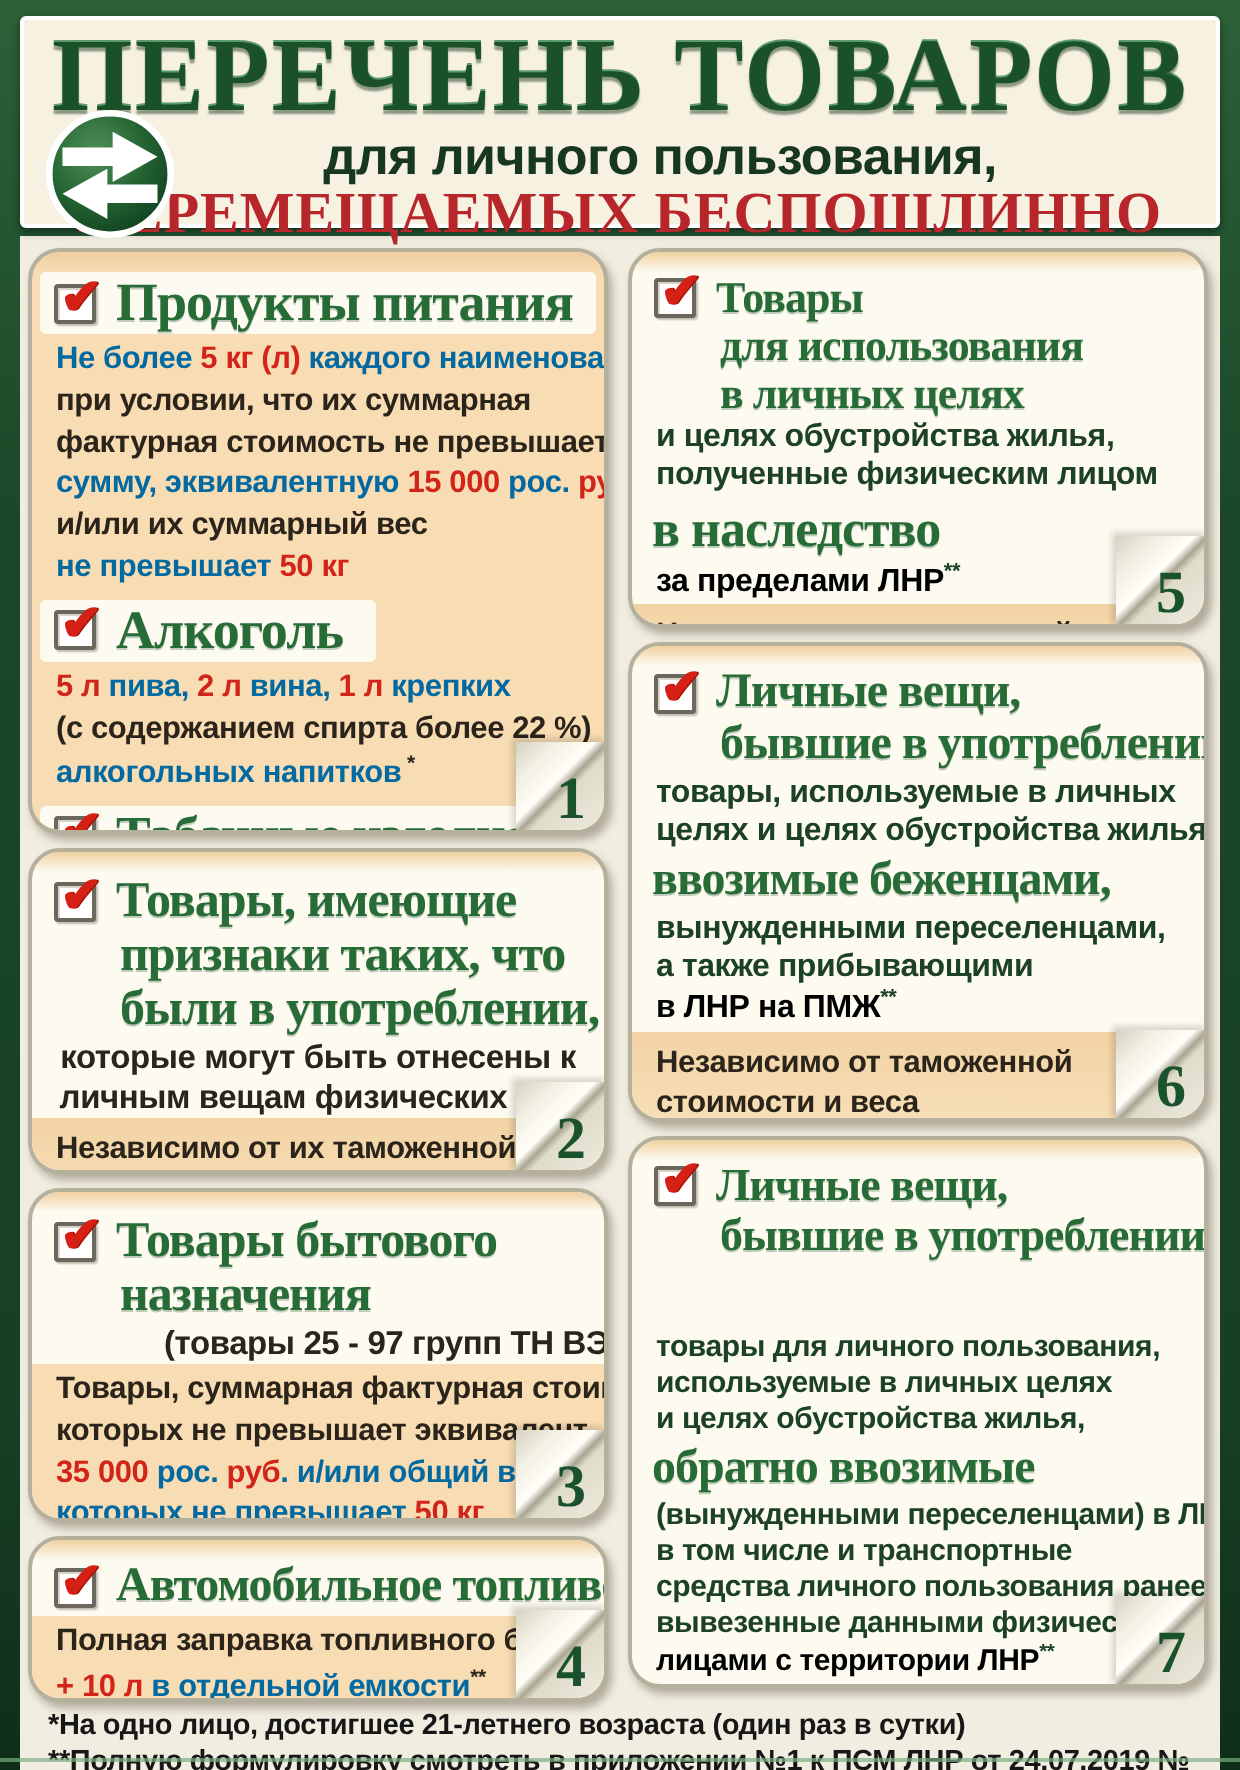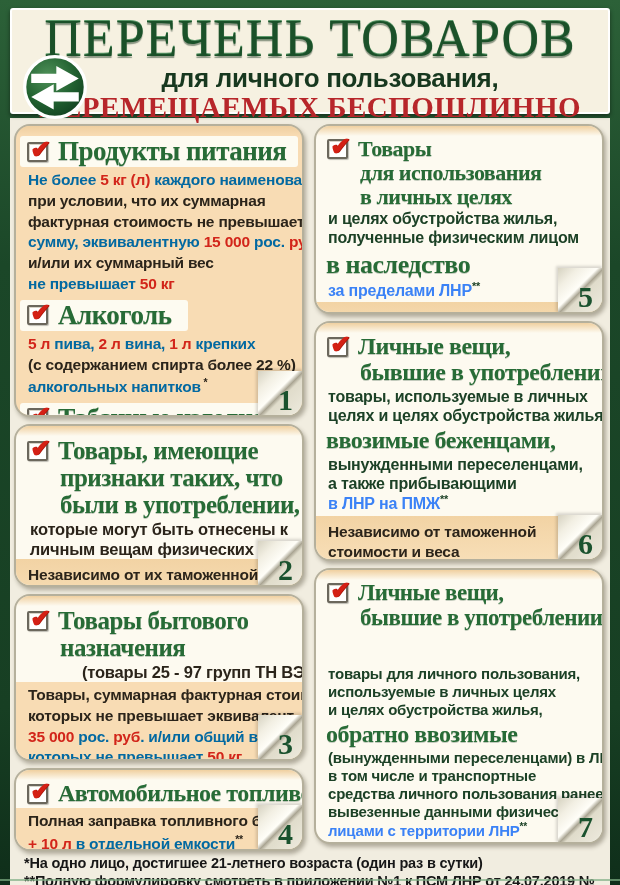--- a/index.html
+++ b/index.html
@@ -5,21 +5,21 @@
   html,body{margin:0;padding:0;background:#0f2c19;}
   .poster{position:relative;width:620px;height:885px;overflow:hidden;
     background:linear-gradient(180deg,#2c6138 0%,#1b4728 30%,#173f23 80%,#0f2e1a 100%);
     box-sizing:border-box;padding:8px 10px 10px;display:flex;flex-direction:column;
     font-family:"Liberation Sans","DejaVu Sans",sans-serif;}
   .poster::after{content:"";position:absolute;left:0;right:0;bottom:4px;height:2px;background:#7fae85;opacity:.7;}
 
   
   .hdr{position:relative;background:#f6f1e1;border:2px solid #fff;border-radius:3px;
     box-shadow:0 2px 4px rgba(0,0,0,.45);text-align:center;height:100px;flex:none;padding-top:2px;}
-  .h-title{font-family:"Liberation Serif","DejaVu Serif",serif;font-weight:400;font-size:52px;line-height:1.02;
+  .h-title{font-family:"Liberation Serif","DejaVu Serif",serif;font-weight:700;font-size:52px;line-height:1.02;
     color:#1b5129;letter-spacing:1px;text-shadow:0 2px 1px rgba(8,40,18,.45),0 -1px 0 #5d9a6b;}
   .h-sub{font-weight:700;font-size:26px;line-height:1.0;color:#17381f;letter-spacing:-.3px;margin-left:40px;}
   .h-red{font-family:"Liberation Serif","DejaVu Serif",serif;font-weight:700;font-size:29px;line-height:1.12;
     color:#b7262a;letter-spacing:.5px;}
   .logo{position:absolute;left:10px;top:44px;width:66px;height:66px;z-index:5;}
 
   
   .content{flex:1;margin-top:4px;background:#f1ede0;display:flex;gap:10px;padding:6px 4px 0;box-sizing:border-box;}
   .col{width:290px;display:flex;flex-direction:column;gap:7px;}
 
@@ -42,21 +42,21 @@
   .gs{font-weight:700;font-size:16px;line-height:1.2;color:#1c4126;padding:0 12px 2px;}
   .note{background:linear-gradient(180deg,#f2d3a4,#f9e2bd);margin-top:auto;flex:none;
     font-weight:700;font-size:15.5px;line-height:1.3;color:#2b241a;padding:6px 12px 12px;}
   .tanbg{background:#f8dcb4;}
   .grow{flex:1;}
   .ctr{text-align:center;}
   .indent{padding-left:44px;margin-left:22px;}
   .ln.ind{padding-left:34px;}
   .ln.first{display:flex;align-items:center;}
 
-  .t-inh{color:inherit}.t-d{color:#0369a1}.t-r{color:#d2251a}.t-g{color:#3b82f6}
+  .t-inh{color:inherit}.t-d{color:#0369a1}.t-r{color:#d2251a}.t-g{color:#000000}
   .t-sup{vertical-align:super;font-size:68%;color:inherit}
 
   .chk{position:relative;display:inline-block;width:26px;height:22px;margin-right:6px;flex:none;}
   .chk .box{position:absolute;left:1px;bottom:1px;width:17px;height:16px;background:#fff;
     border:2px solid #6b675c;border-radius:2px;box-shadow:inset 1px 1px 0 #d8d4c8,1px 1px 1px rgba(0,0,0,.25);}
   .chk .mark{position:absolute;left:4px;bottom:1px;font-style:normal;color:#d42015;font-size:25px;
     line-height:1;font-weight:700;text-shadow:1px 0 0 #a81408;}
 
   .curl{position:absolute;right:-2px;bottom:-2px;width:46px;height:46px;border-bottom-right-radius:14px;
     background:linear-gradient(315deg,#efece0 0%,#e0dccb 44%,#aaa593 50%,#fffef8 57%,#f2efe3 78%,#d6d2c1 100%);

